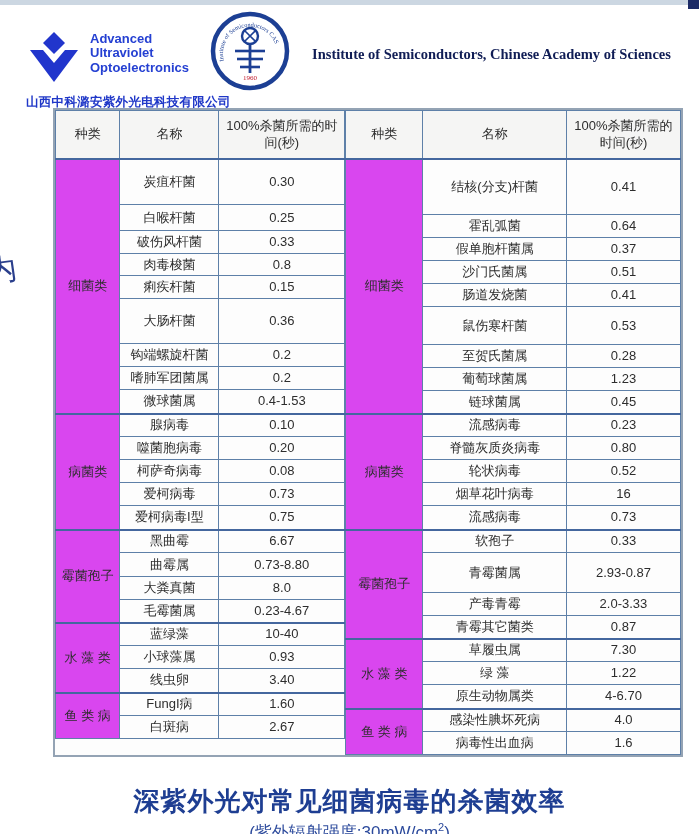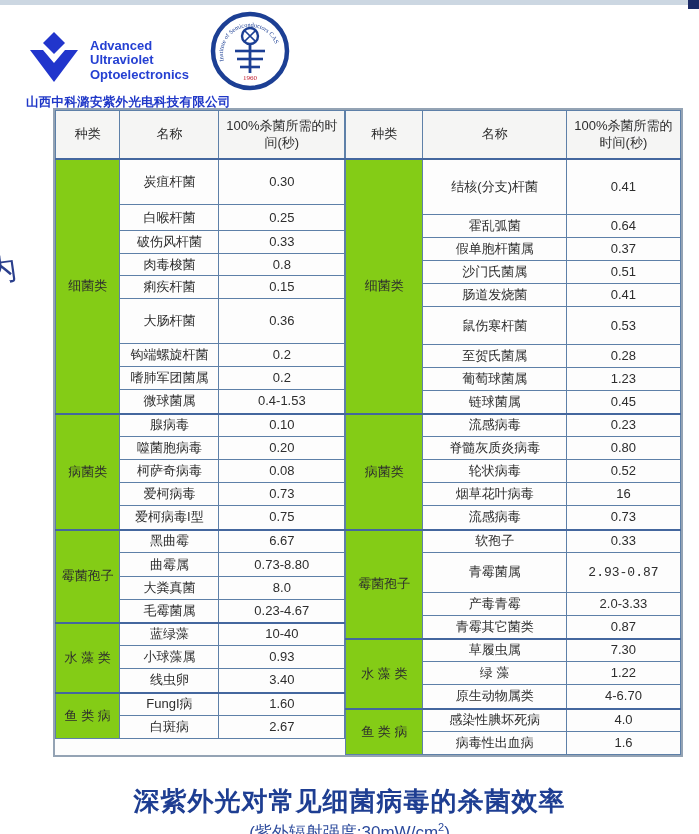--- a/index.html
+++ b/index.html
@@ -5,39 +5,39 @@
   html,body{margin:0;padding:0;}
   body{
     width:699px;height:834px;position:relative;overflow:hidden;
     background:#ffffff;font-family:"Liberation Sans",sans-serif;
   }
   .topbar{position:absolute;top:0;left:0;width:699px;height:5px;background:#ccd7e2;}
   .topbar-end{position:absolute;top:0;right:0;width:11px;height:9px;background:#1b2a66;}
 
   .header{position:absolute;top:8px;left:0;width:699px;height:90px;display:flex;align-items:center;}
   .logo-block{margin-left:26px;width:178px;flex:0 0 auto;}
-  .logo-row{display:flex;align-items:center;margin-top:36px;}
+  .logo-row{display:flex;align-items:flex-start;margin-top:36px;}
   .logo-text{margin-left:8px;font-size:13px;font-weight:600;color:#2540d2;line-height:1.12;}
   .company-cn{font-size:12.5px;font-weight:bold;color:#2038c8;margin-top:4px;letter-spacing:0.3px;white-space:nowrap;}
   .seal{margin-left:6px;flex:0 0 auto;}
   .institute{flex:1;text-align:center;padding-right:6px;}
   .cn-title{font-family:"DejaVu Serif",serif;font-style:italic;font-weight:bold;
     font-size:30px;color:#1c2f80;letter-spacing:5px;white-space:nowrap;}
   .en-title{font-family:"Liberation Serif",serif;font-weight:bold;font-size:14.5px;color:#101d55;margin-top:3px;white-space:nowrap;}
 
   .side-char{position:absolute;left:-13px;top:250px;font-size:30px;color:#2b3f8c;transform:rotate(-8deg);}
 
   .table-wrap{position:absolute;left:53px;top:108px;width:630px;display:flex;
     border:2px solid #94a3b4;box-sizing:border-box;background:#fdfdfd;}
   table{border-collapse:collapse;table-layout:fixed;flex:0 0 auto;}
   th,td{border:1px solid #5e80a8;font-size:13px;color:#2d2d2d;text-align:center;
     padding:0 2px;box-sizing:border-box;line-height:1.35;overflow:hidden;}
   th{height:48px;font-weight:normal;background:#f5f5f4;border-bottom:2px solid #44679e;}
   tr.group-start td{border-top:2px solid #44679e;}
-  td.cat{background:#84cc16;}
+  td.cat{background:#d946ef;}
 
   .footer{position:absolute;left:0;top:784px;width:699px;text-align:center;}
   .footer-title{font-size:26px;font-weight:bold;color:#1e3e92;letter-spacing:1px;}
   .footer-sub{font-size:17px;color:#2c4a9c;margin-top:2px;}
   .footer-sub sup{font-size:11px;}
 </style>
 </head>
 <body>
 
 <div class="topbar"></div>
@@ -72,20 +72,21 @@
       <path d="M34.5 19.5 L45.5 30.5 M45.5 19.5 L34.5 30.5" stroke="#1c3f94" stroke-width="1.6"></path>
       <line x1="40" y1="33" x2="40" y2="62" stroke="#1c3f94" stroke-width="2.8"></line>
       <line x1="25" y1="40" x2="55" y2="40" stroke="#1c3f94" stroke-width="2.6"></line>
       <line x1="27" y1="48" x2="53" y2="48" stroke="#1c3f94" stroke-width="2.6"></line>
       <line x1="30" y1="56" x2="50" y2="56" stroke="#1c3f94" stroke-width="2.6"></line>
       <text x="40" y="69" text-anchor="middle" font-size="7" fill="#c0182a" font-family="Liberation Serif,serif">1960</text>
     </svg>
   </div>
 
   <div class="institute">
+    <div class="en-title">Institute of Semiconductors, Chinese Academy of Sciences</div>
   </div>
 </div>
 
 <div class="side-char">内</div>
 
 <div class="table-wrap">
   <div id="left-table">
       <table>
         <colgroup>
           <col style="width: 65px;">
@@ -271,21 +272,21 @@
           </tr>
           <tr style="height: 24px;">
             <td>流感病毒</td>
             <td>0.73</td>
           </tr>
           <tr class="group-start" style="height: 23px;">
             <td rowspan="4" class="cat">霉菌孢子</td>
             <td>软孢子</td>
             <td>0.33</td>
           </tr>
-          <tr style="height: 40px; font-family: Liberation Mono, monospace;">
+          <tr style="height: 40px;">
             <td>青霉菌属</td>
             <td>2.93-0.87</td>
           </tr>
           <tr style="height: 23px;">
             <td>产毒青霉</td>
             <td>2.0-3.33</td>
           </tr>
           <tr style="height: 23px;">
             <td>青霉其它菌类</td>
             <td>0.87</td>

